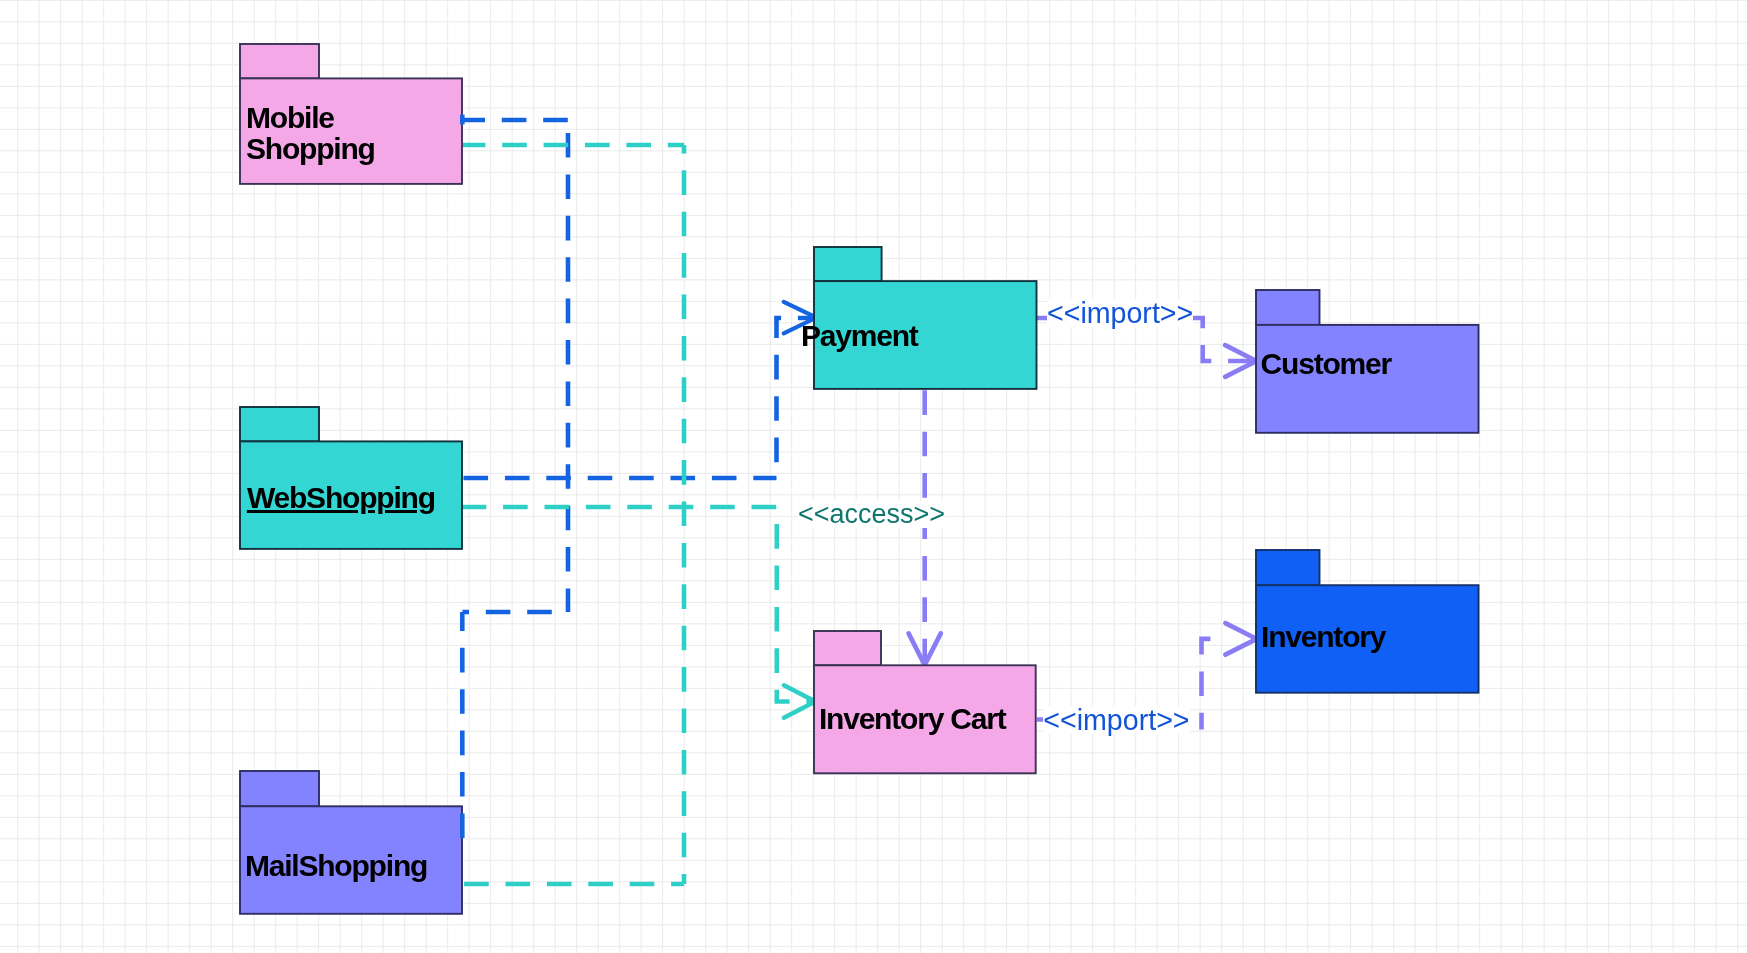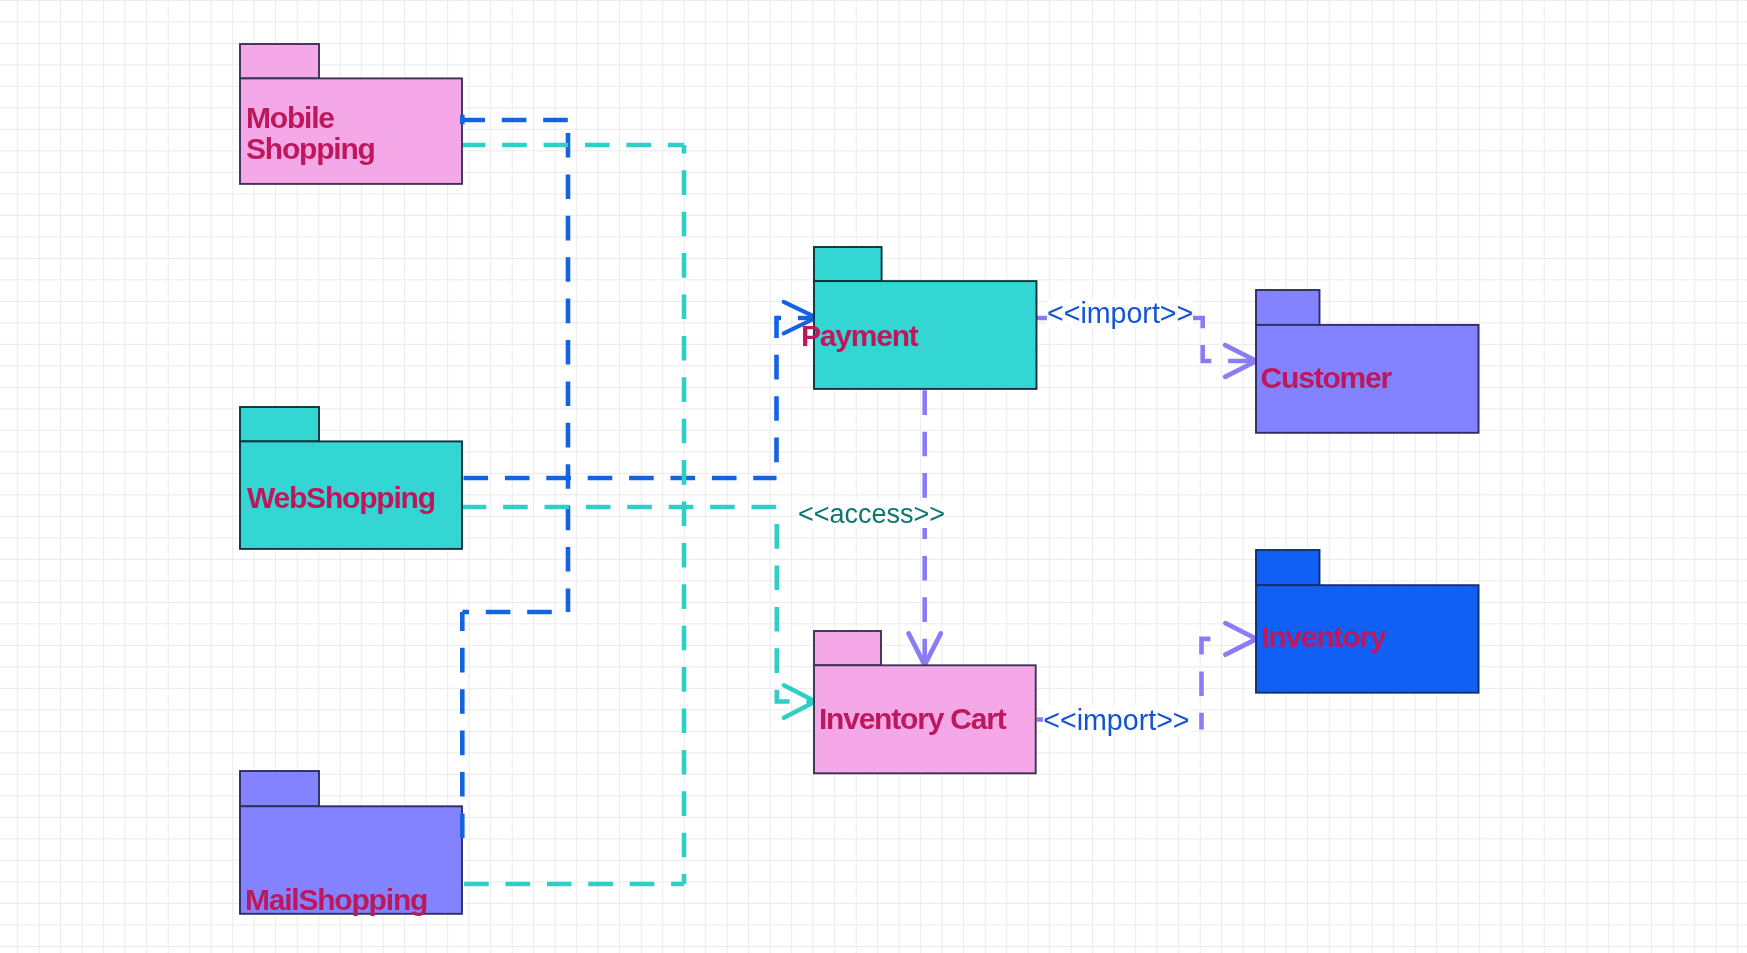--- a/index.html
+++ b/index.html
@@ -7,21 +7,21 @@
   body{width:1747px;height:953px;overflow:hidden;background:#ffffff;
        font-family:"Liberation Sans",sans-serif;}
   #grid{position:absolute;left:0;top:0;width:1747px;height:953px;
           background-color:#ffffff;
           background-image:
             linear-gradient(to right, #eaeaea 1px, transparent 1px),
             linear-gradient(to bottom, #eaeaea 1px, transparent 1px);
           background-size:21.5px 21.5px;
           background-position:17.2px -0.15px;}
   svg.layer{position:absolute;left:0;top:0;width:1747px;height:953px;overflow:visible;}
-  .pkglabel{position:absolute;color:#be185d;font-weight:bold;font-size:30px;line-height:30.6px;white-space:pre;letter-spacing:-1.2px;}
+  .pkglabel{position:absolute;color:#000000;font-weight:bold;font-size:30px;line-height:30.6px;white-space:pre;letter-spacing:-1.2px;}
   .stlabel{position:absolute;font-weight:normal;font-size:28.6px;white-space:nowrap;letter-spacing:0px;background:#ffffff;padding:0;line-height:1;}
 </style>
 </head>
 <body>
 
 <div id="grid"></div>
 <svg class="layer" id="connlayer">
     <polyline points="462.4,120 568,120" fill="none" stroke="#1464e1" stroke-width="4.6" stroke-dasharray="24.6 16.8" stroke-dashoffset="2" stroke-linecap="butt"></polyline>
     <polyline points="568,120 568,612" fill="none" stroke="#1464e1" stroke-width="4.6" stroke-dasharray="24.6 16.8" stroke-dashoffset="28.4" stroke-linecap="butt"></polyline>
     <polyline points="462.4,612 568,612" fill="none" stroke="#1464e1" stroke-width="4.6" stroke-dasharray="24.6 16.8" stroke-dashoffset="18" stroke-linecap="butt"></polyline>
@@ -51,49 +51,49 @@
         <rect x="4" y="38.4" width="222" height="105.5" fill="#f5a8e8" stroke="#3a3355" stroke-width="1.9"></rect>
       </svg>
       <div class="pkglabel" style="left: 246px; top: 103.2px;">Mobile
 Shopping</div>
     </div>
     <div style="position: absolute; left: 0px; top: 0px;">
       <svg style="position:absolute;left:236.4px;top:402.8px;width:230px;height:149.9px;overflow:visible">
         <rect x="4" y="4" width="79" height="34.4" fill="#33d6d3" stroke="#10323c" stroke-width="1.9"></rect>
         <rect x="4" y="38.4" width="222" height="107.5" fill="#33d6d3" stroke="#10323c" stroke-width="1.9"></rect>
       </svg>
-      <div class="pkglabel" style="left: 246.9px; top: 482.8px;">WebShopping</div>
+      <div class="pkglabel" style="left: 246.9px; top: 482.8px; text-decoration: underline;">WebShopping</div>
     </div>
     <div style="position: absolute; left: 0px; top: 0px;">
       <svg style="position:absolute;left:236.4px;top:766.9000000000001px;width:230px;height:150.8px;overflow:visible">
         <rect x="4" y="4" width="79" height="35.3" fill="#8383ff" stroke="#2e2e63" stroke-width="1.9"></rect>
         <rect x="4" y="39.3" width="222" height="107.5" fill="#8383ff" stroke="#2e2e63" stroke-width="1.9"></rect>
       </svg>
-      <div class="pkglabel" style="left: 244.9px; top: 885px;">MailShopping</div>
+      <div class="pkglabel" style="left: 244.9px; top: 851px;">MailShopping</div>
     </div>
     <div style="position: absolute; left: 0px; top: 0px;">
       <svg style="position:absolute;left:809.8px;top:242.79999999999998px;width:230.5px;height:149.9px;overflow:visible">
         <rect x="4" y="4" width="67.6" height="34.1" fill="#33d6d3" stroke="#10323c" stroke-width="1.9"></rect>
         <rect x="4" y="38.1" width="222.5" height="107.8" fill="#33d6d3" stroke="#10323c" stroke-width="1.9"></rect>
       </svg>
       <div class="pkglabel" style="left: 801px; top: 320.5px;">Payment</div>
     </div>
     <div style="position: absolute; left: 0px; top: 0px;">
       <svg style="position:absolute;left:810.3px;top:626.6px;width:229.7px;height:150.3px;overflow:visible">
         <rect x="4" y="4" width="67" height="34.3" fill="#f5a8e8" stroke="#3a3355" stroke-width="1.9"></rect>
         <rect x="4" y="38.3" width="221.7" height="108" fill="#f5a8e8" stroke="#3a3355" stroke-width="1.9"></rect>
       </svg>
       <div class="pkglabel" style="left: 818.9px; top: 704px;">Inventory Cart</div>
     </div>
     <div style="position: absolute; left: 0px; top: 0px;">
       <svg style="position:absolute;left:1251.9px;top:285.6px;width:230.5px;height:150.8px;overflow:visible">
         <rect x="4" y="4" width="63.5" height="34.9" fill="#8383ff" stroke="#2e2e63" stroke-width="1.9"></rect>
         <rect x="4" y="38.9" width="222.5" height="107.9" fill="#8383ff" stroke="#2e2e63" stroke-width="1.9"></rect>
       </svg>
-      <div class="pkglabel" style="left: 1260.6px; top: 363px;">Customer</div>
+      <div class="pkglabel" style="left: 1260.6px; top: 349px;">Customer</div>
     </div>
     <div style="position: absolute; left: 0px; top: 0px;">
       <svg style="position:absolute;left:1251.9px;top:546.0999999999999px;width:230.5px;height:150.7px;overflow:visible">
         <rect x="4" y="4" width="63.5" height="35.2" fill="#1060f5" stroke="#14306b" stroke-width="1.9"></rect>
         <rect x="4" y="39.2" width="222.5" height="107.5" fill="#1060f5" stroke="#14306b" stroke-width="1.9"></rect>
       </svg>
       <div class="pkglabel" style="left: 1261px; top: 622px;">Inventory</div>
     </div>
   </div>
 <svg class="layer" id="toplayer">

